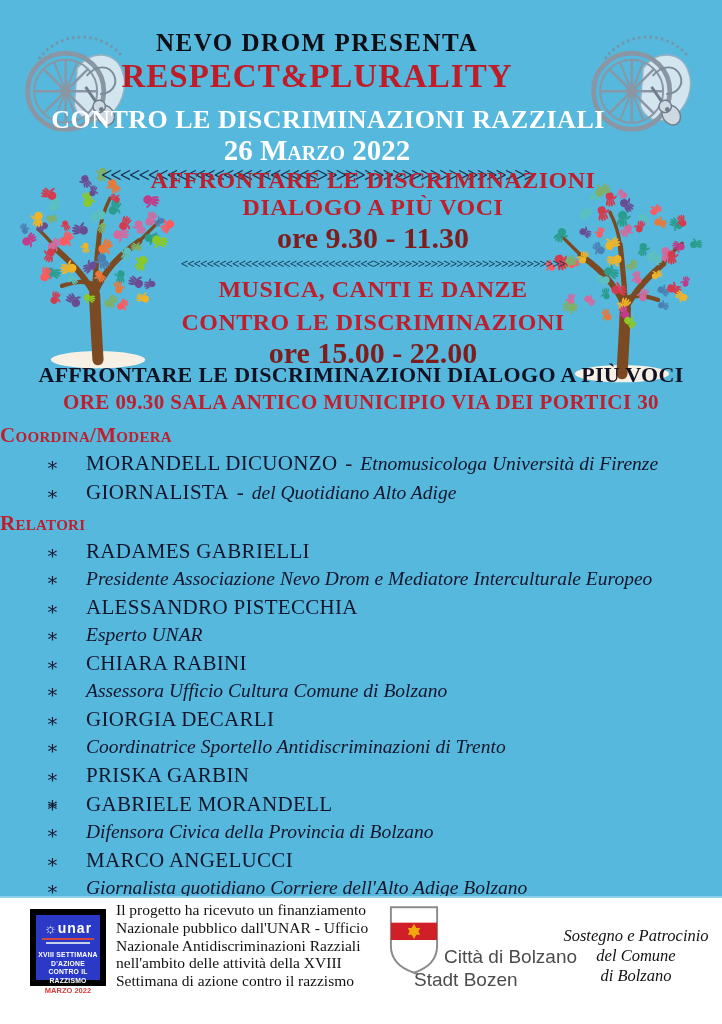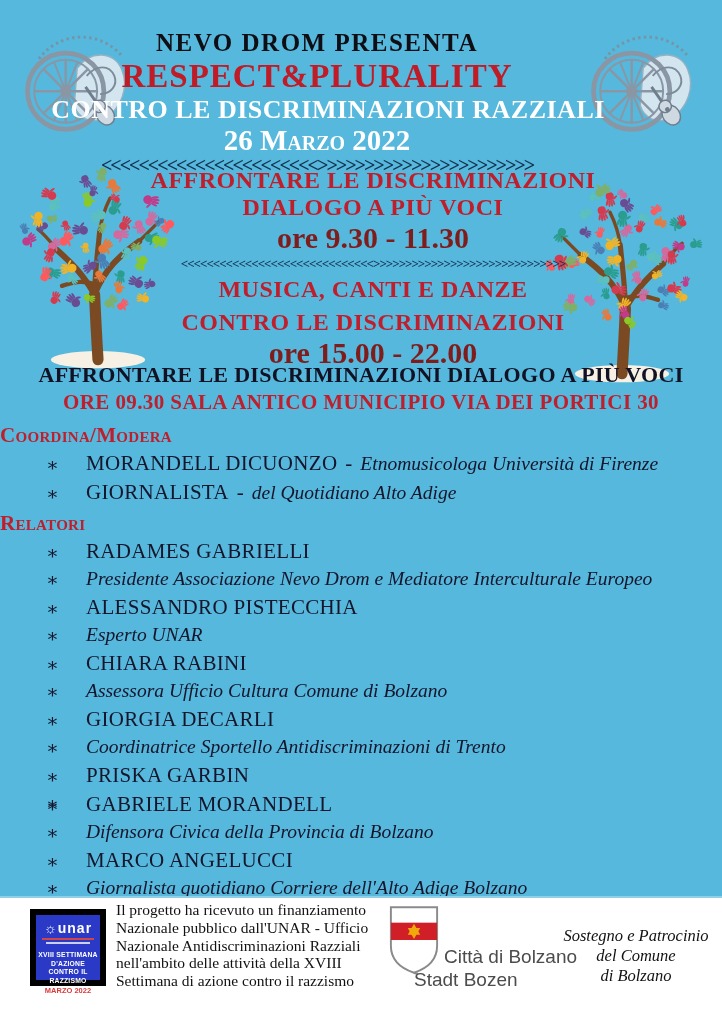--- a/index.html
+++ b/index.html
@@ -15,21 +15,21 @@
   .wheel-left{left:18px;top:26px;}
   .wheel-right{left:584px;top:26px;}
   .tree{position:absolute;width:172px;height:206px;}
   .tree-left{left:12px;top:164px;}
   .tree-right{left:536px;top:178px;transform:scaleX(-1);}
 
   
   .header{position:absolute;top:28px;left:0;width:634px;text-align:center;}
   .presenta{font-weight:bold;font-size:25px;color:#0e0e14;letter-spacing:1.5px;line-height:30px;}
   .title{font-weight:bold;font-size:33px;color:#bf1c27;letter-spacing:1px;line-height:36px;}
-  .subtitle{font-weight:bold;font-size:26px;color:#ffffff;letter-spacing:.5px;line-height:31px;margin-top:0;padding-left:22px;}
+  .subtitle{font-weight:bold;font-size:26px;color:#ffffff;letter-spacing:.5px;line-height:31px;margin-top:10px;padding-left:22px;}
   .date{font-weight:bold;font-size:29px;color:#ffffff;font-variant:small-caps;line-height:30px;}
   .divider1{font-weight:bold;font-size:20px;color:#14304e;letter-spacing:-2px;line-height:18px;margin-top:1px;}
 
   
   .program{position:absolute;top:167px;left:0;width:722px;text-align:center;padding-left:12px;}
   .p-red{font-weight:bold;font-size:24px;color:#bf1f2c;letter-spacing:.5px;line-height:27px;}
   .p-time{font-weight:bold;font-size:30px;color:#7f1d1d;line-height:33px;}
   .divider2{font-weight:bold;font-size:13px;color:#14304e;letter-spacing:-1px;line-height:14px;margin:3px 0 5px 0;}
   .mt6{margin-top:6px;}
   .mt3{margin-top:3px;}

